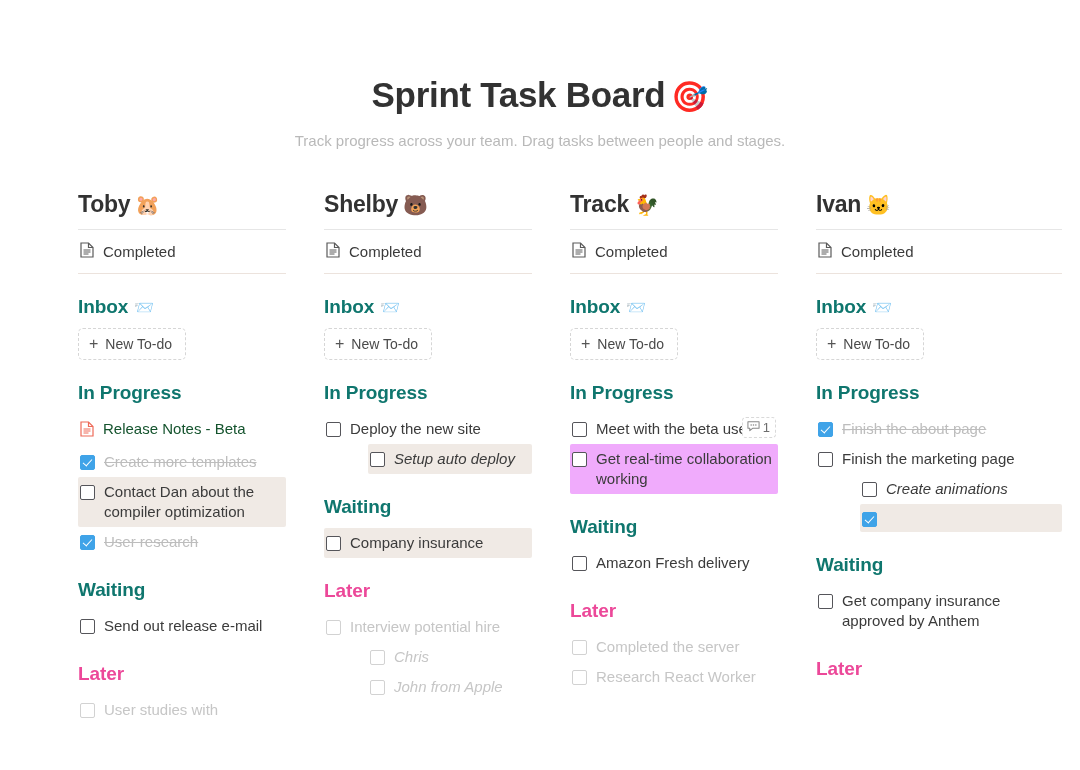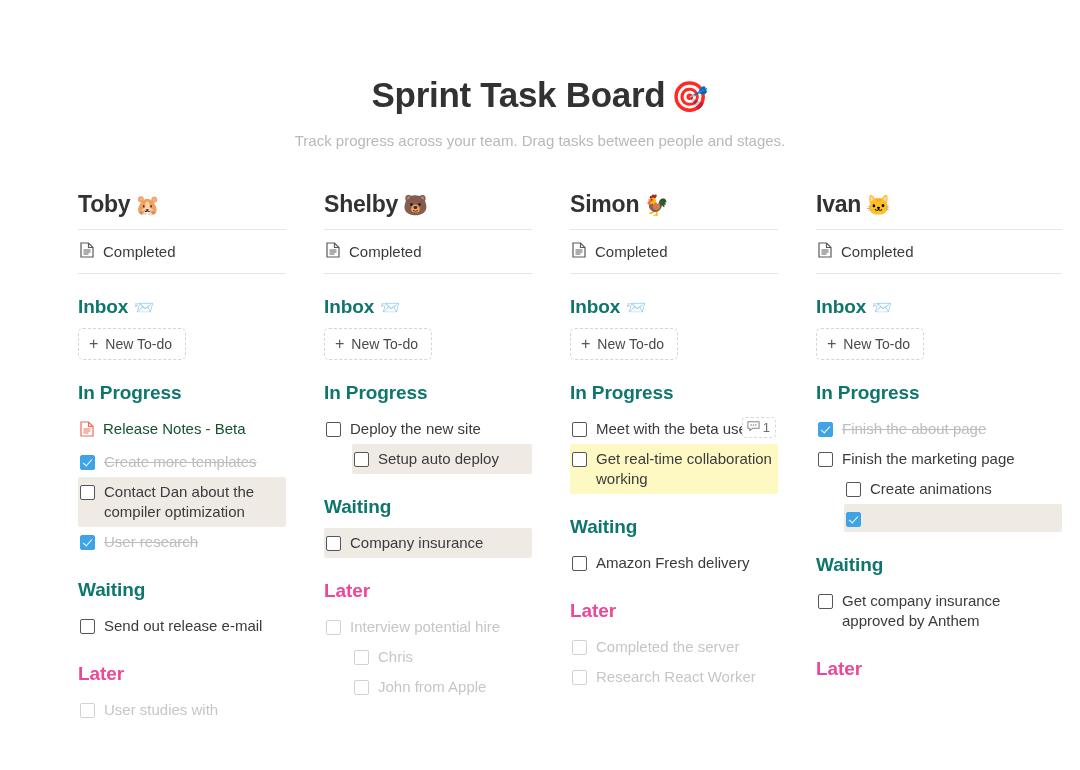--- a/index.html
+++ b/index.html
@@ -65,23 +65,23 @@
   }
   .new-todo .plus { font-size: 16px; color: #555; line-height: 1; }
 
   
   .task {
     display: flex; align-items: flex-start; gap: 9px;
     padding: 5px 4px 5px 2px;
     font-size: 15px; color: #3b3b3b; line-height: 1.33;
     position: relative;
   }
-  .task.indent { margin-left: 28px; }
+  .task.indent { margin-left: 44px; font-style: italic; }
   .task.hl { background: #f0eae5; border-radius: 2px; }
-  .task.hl2 { background: #fef9c3; border-radius: 2px; }
+  .task.hl2 { background: #f0abfc; border-radius: 2px; }
   .task.dim { color: #c6c6c6; }
   .task.done .label { color: #bdbdbd; text-decoration: line-through; }
   .task .label { flex: 1; }
 
   .cb {
     width: 15px; height: 15px; flex: 0 0 15px;
     border: 1.6px solid #55555a; border-radius: 2px;
     margin-top: 3px; background: #fff;
   }
   .cb.light { border-color: #d2d2d2; }
@@ -175,21 +175,21 @@
         </div><div class="section-head muted">Later</div><div class="task dim">
           <span class="cb light"></span>
           <span class="label">Interview potential hire</span>
         </div><div class="task indent dim">
           <span class="cb light"></span>
           <span class="label">Chris</span>
         </div><div class="task indent dim">
           <span class="cb light"></span>
           <span class="label">John from Apple</span>
         </div></div>
-      <div class="column"><div class="col-name"><span>Simon</span><span class="emoji">🐓</span></div><div class="hr"></div><div class="completed-row">
+      <div class="column"><div class="col-name"><span>Track</span><span class="emoji">🐓</span></div><div class="hr"></div><div class="completed-row">
           <span style="color: rgb(90, 90, 90);"><svg width="14" height="16" viewBox="0 0 14 16" fill="none">
               <path d="M1 1h7.5L13 5.5V15H1z" stroke="currentColor" stroke-width="1.2" fill="none"></path>
               <path d="M8.5 1v4.5H13" stroke="currentColor" stroke-width="1.2" fill="none"></path>
               <path d="M3.5 8h7M3.5 10h7M3.5 12h5" stroke="currentColor" stroke-width="1"></path>
             </svg></span>
           <span>Completed</span>
         </div><div class="hr warm"></div><div class="section-head"><span>Inbox</span><span class="emoji" style="font-size: 16px; margin-left: 6px;">📨</span></div><div class="new-todo">
           <span class="plus">+</span>
           <span>New To-do</span>
         </div><div class="section-head">In Progress</div><div class="task">

